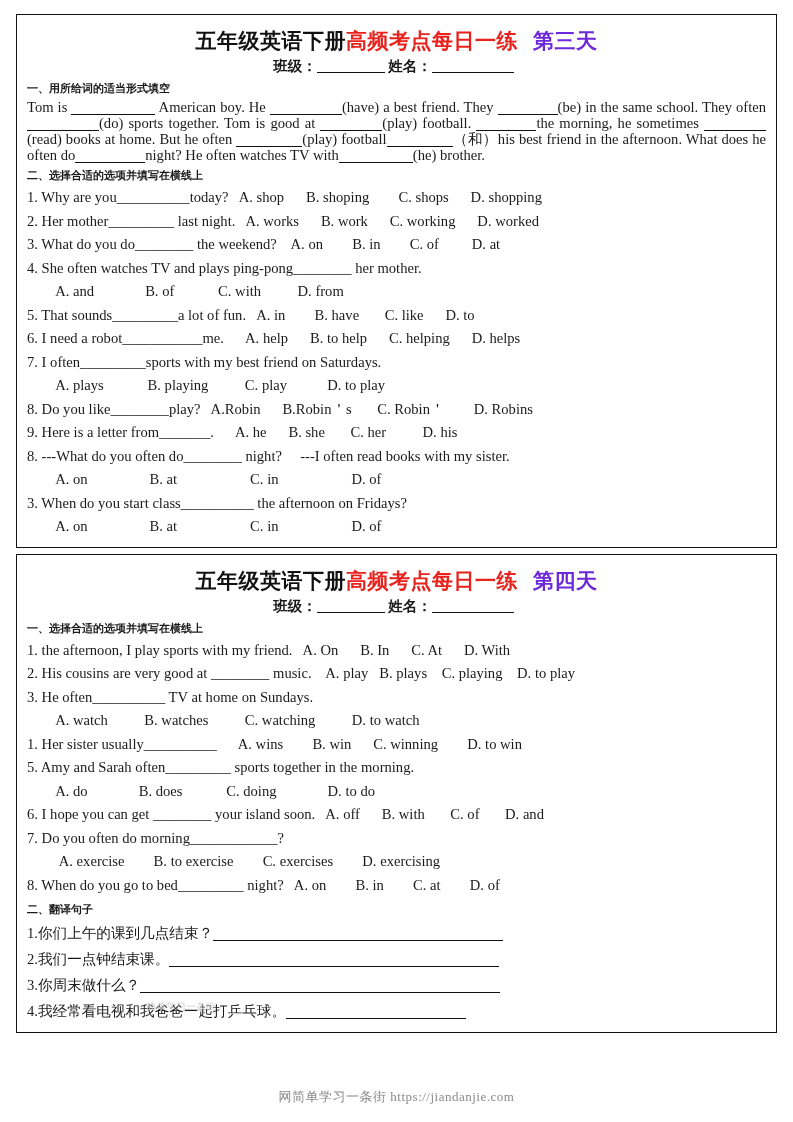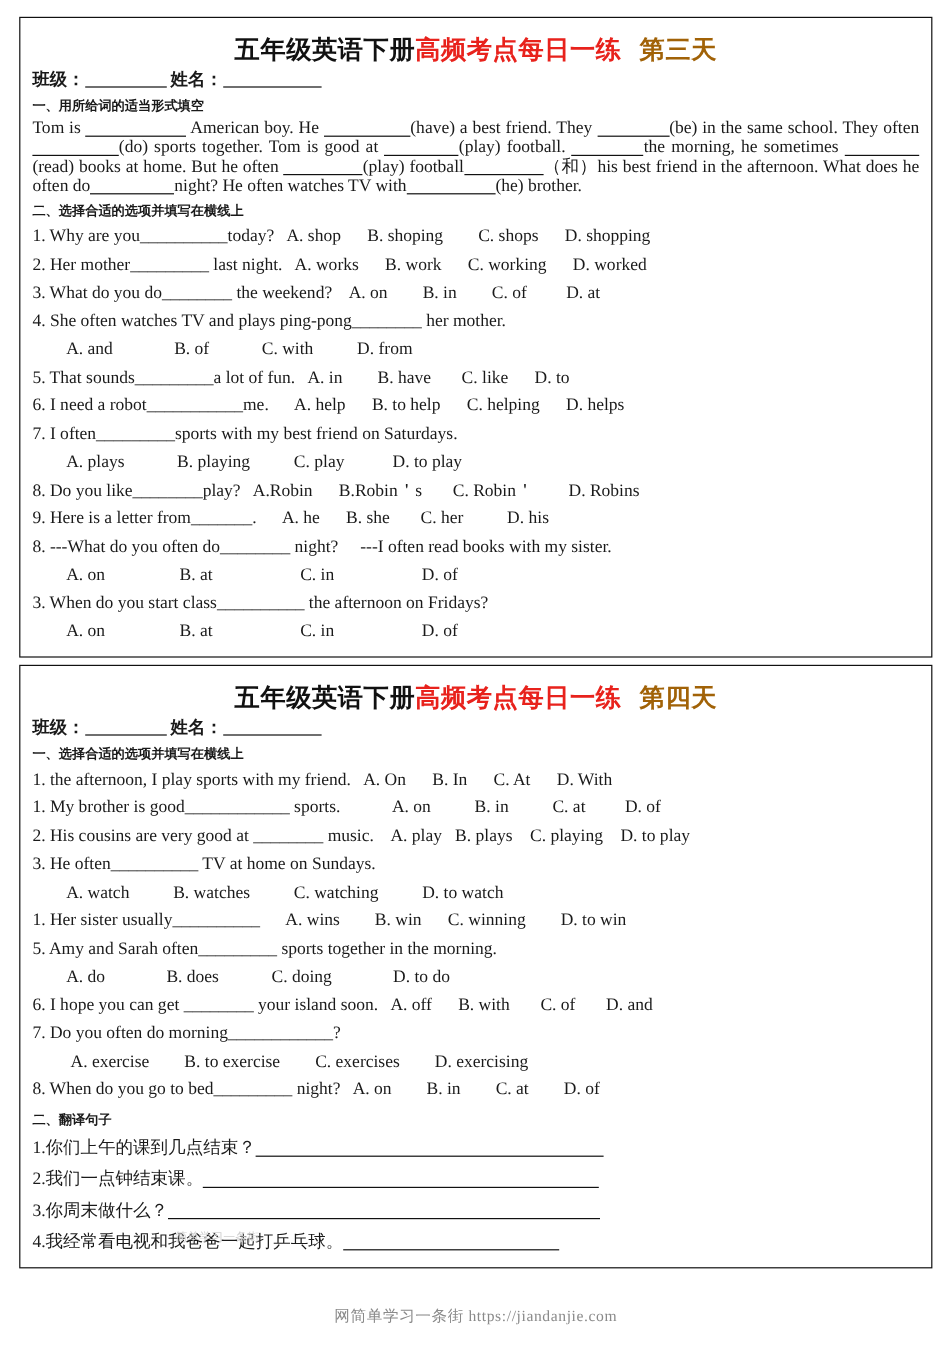--- a/index.html
+++ b/index.html
@@ -33,24 +33,24 @@
   .sheet-title {
     text-align: center;
     font-weight: bold;
     font-size: 21px;
     letter-spacing: 0.5px;
     margin: 6px 0 2px 0;
     white-space: nowrap;
   }
   .sheet-title .black { color: #111; }
   .sheet-title .red { color: #e8221c; }
-  .sheet-title .day { color: #a16207; margin-left: 15px; }
+  .sheet-title .day { color: #6d28d9; margin-left: 15px; }
 
   .idline {
-    text-align: left;
+    text-align: center;
     font-size: 14.5px;
     margin: 2px 6px 4px 0;
     white-space: nowrap;
   }
   .idline .lbl { font-weight: bold; }
   .ul-s { display: inline-block; border-bottom: 1px solid #111; width: 68px; height: 13px; vertical-align: -2px; }
   .ul-m { display: inline-block; border-bottom: 1px solid #111; width: 82px; height: 13px; vertical-align: -2px; }
 
   .section-head {
     font-weight: bold;
@@ -153,21 +153,20 @@
     </div>
 
     <div class="idline">
       <span class="lbl">班级：</span><span class="ul-s"></span>
       <span class="lbl">姓名：</span><span class="ul-m"></span>
     </div>
 
     <div class="section-head">一、选择合适的选项并填写在横线上</div>
     <div id="s2-qs">
         <div class="q">1. the afternoon, I play sports with my friend.   A. On      B. In      C. At      D. With</div>
-        <div class="q">1. My brother is good____________ sports.            A. on          B. in          C. at         D. of</div>
         <div class="q">2. His cousins are very good at ________ music.    A. play   B. plays    C. playing    D. to play</div>
         <div class="q">3. He often__________ TV at home on Sundays.</div>
         <div class="opts">   A. watch          B. watches          C. watching          D. to watch</div>
         <div class="q">1. Her sister usually__________      A. wins        B. win      C. winning        D. to win</div>
         <div class="q">5. Amy and Sarah often_________ sports together in the morning.</div>
         <div class="opts">   A. do              B. does            C. doing              D. to do</div>
         <div class="q">6. I hope you can get ________ your island soon.   A. off      B. with       C. of       D. and</div>
         <div class="q">7. Do you often do morning____________?</div>
         <div class="opts">    A. exercise        B. to exercise        C. exercises        D. exercising</div>
         <div class="q">8. When do you go to bed_________ night?   A. on        B. in        C. at        D. of</div>

